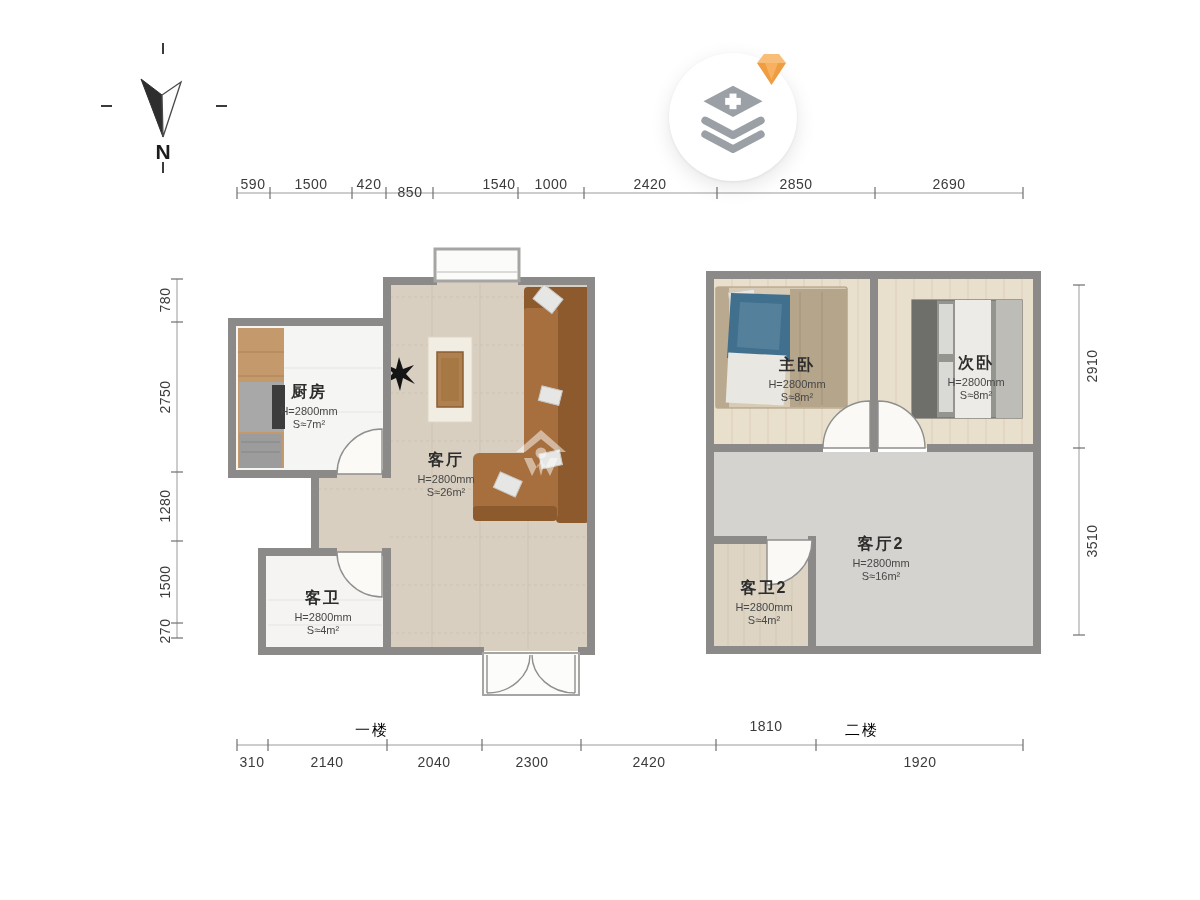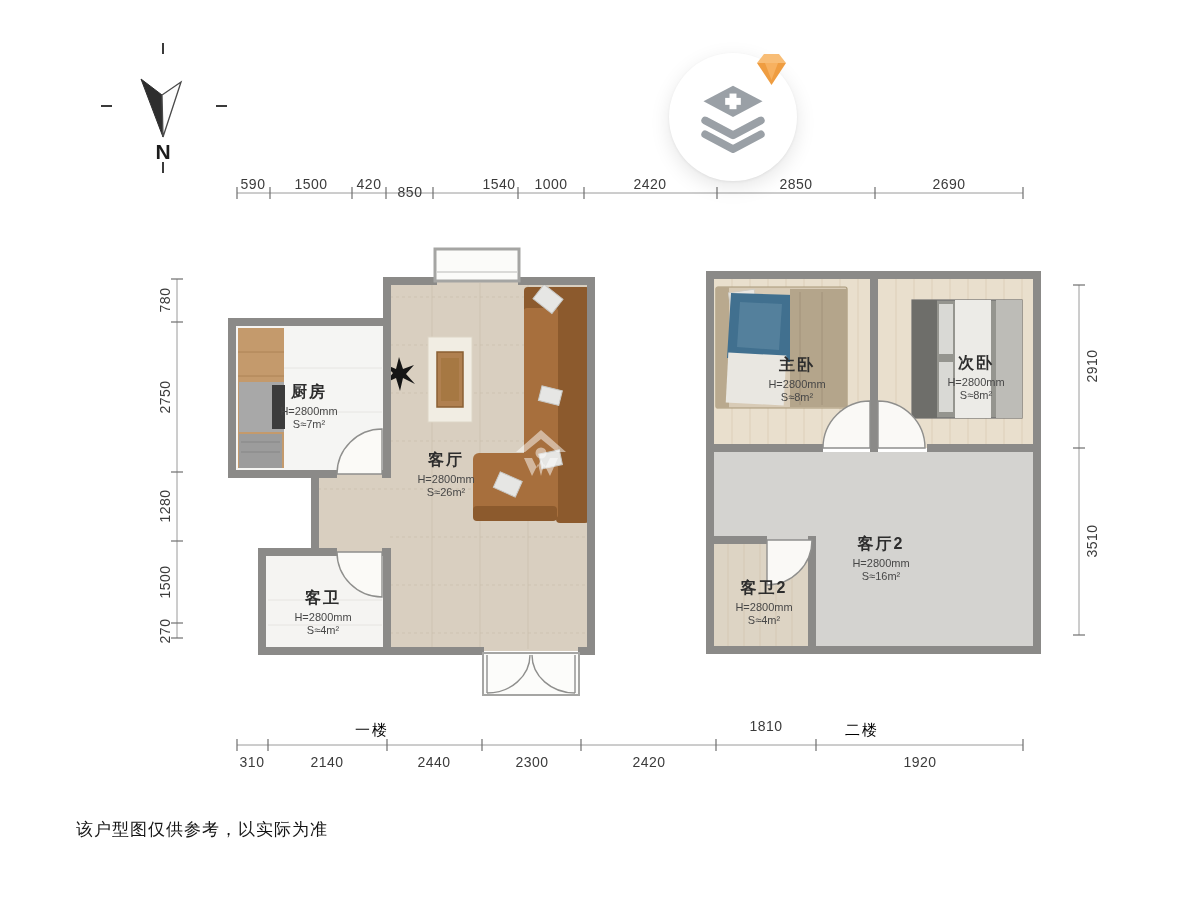--- a/index.html
+++ b/index.html
@@ -272,21 +272,21 @@
   <span class="dim" style="left:369px;top:184px">420</span>
   <span class="dim" style="left:410px;top:192px">850</span>
   <span class="dim" style="left:499px;top:184px">1540</span>
   <span class="dim" style="left:551px;top:184px">1000</span>
   <span class="dim" style="left:650px;top:184px">2420</span>
   <span class="dim" style="left:796px;top:184px">2850</span>
   <span class="dim" style="left:949px;top:184px">2690</span>
 
   <span class="dim" style="left:252px;top:762px">310</span>
   <span class="dim" style="left:327px;top:762px">2140</span>
-  <span class="dim" style="left:434px;top:762px">2440</span>
+  <span class="dim" style="left:434px;top:762px">2040</span>
   <span class="dim" style="left:532px;top:762px">2300</span>
   <span class="dim" style="left:649px;top:762px">2420</span>
   <span class="dim" style="left:766px;top:726px">1810</span>
   <span class="dim" style="left:920px;top:762px">1920</span>
 
   <span class="dim vert" style="left:165px;top:300px">780</span>
   <span class="dim vert" style="left:165px;top:397px">2750</span>
   <span class="dim vert" style="left:165px;top:506px">1280</span>
   <span class="dim vert" style="left:165px;top:582px">1500</span>
   <span class="dim vert" style="left:165px;top:631px">270</span>
@@ -325,15 +325,14 @@
     <div class="room-sub">S≈16m²</div>
   </div>
   <div class="room-label" style="left:764px;top:602px">
     <div class="room-name">客卫2</div>
     <div class="room-sub">H=2800mm</div>
     <div class="room-sub">S≈4m²</div>
   </div>
 
   <span class="floor-tag" style="left:372px;top:730px">一楼</span>
   <span class="floor-tag" style="left:862px;top:730px">二楼</span>
-  <div class="disclaimer">该户型图仅供参考，以实际为准</div>
 
 </div>
 
 </body></html>

